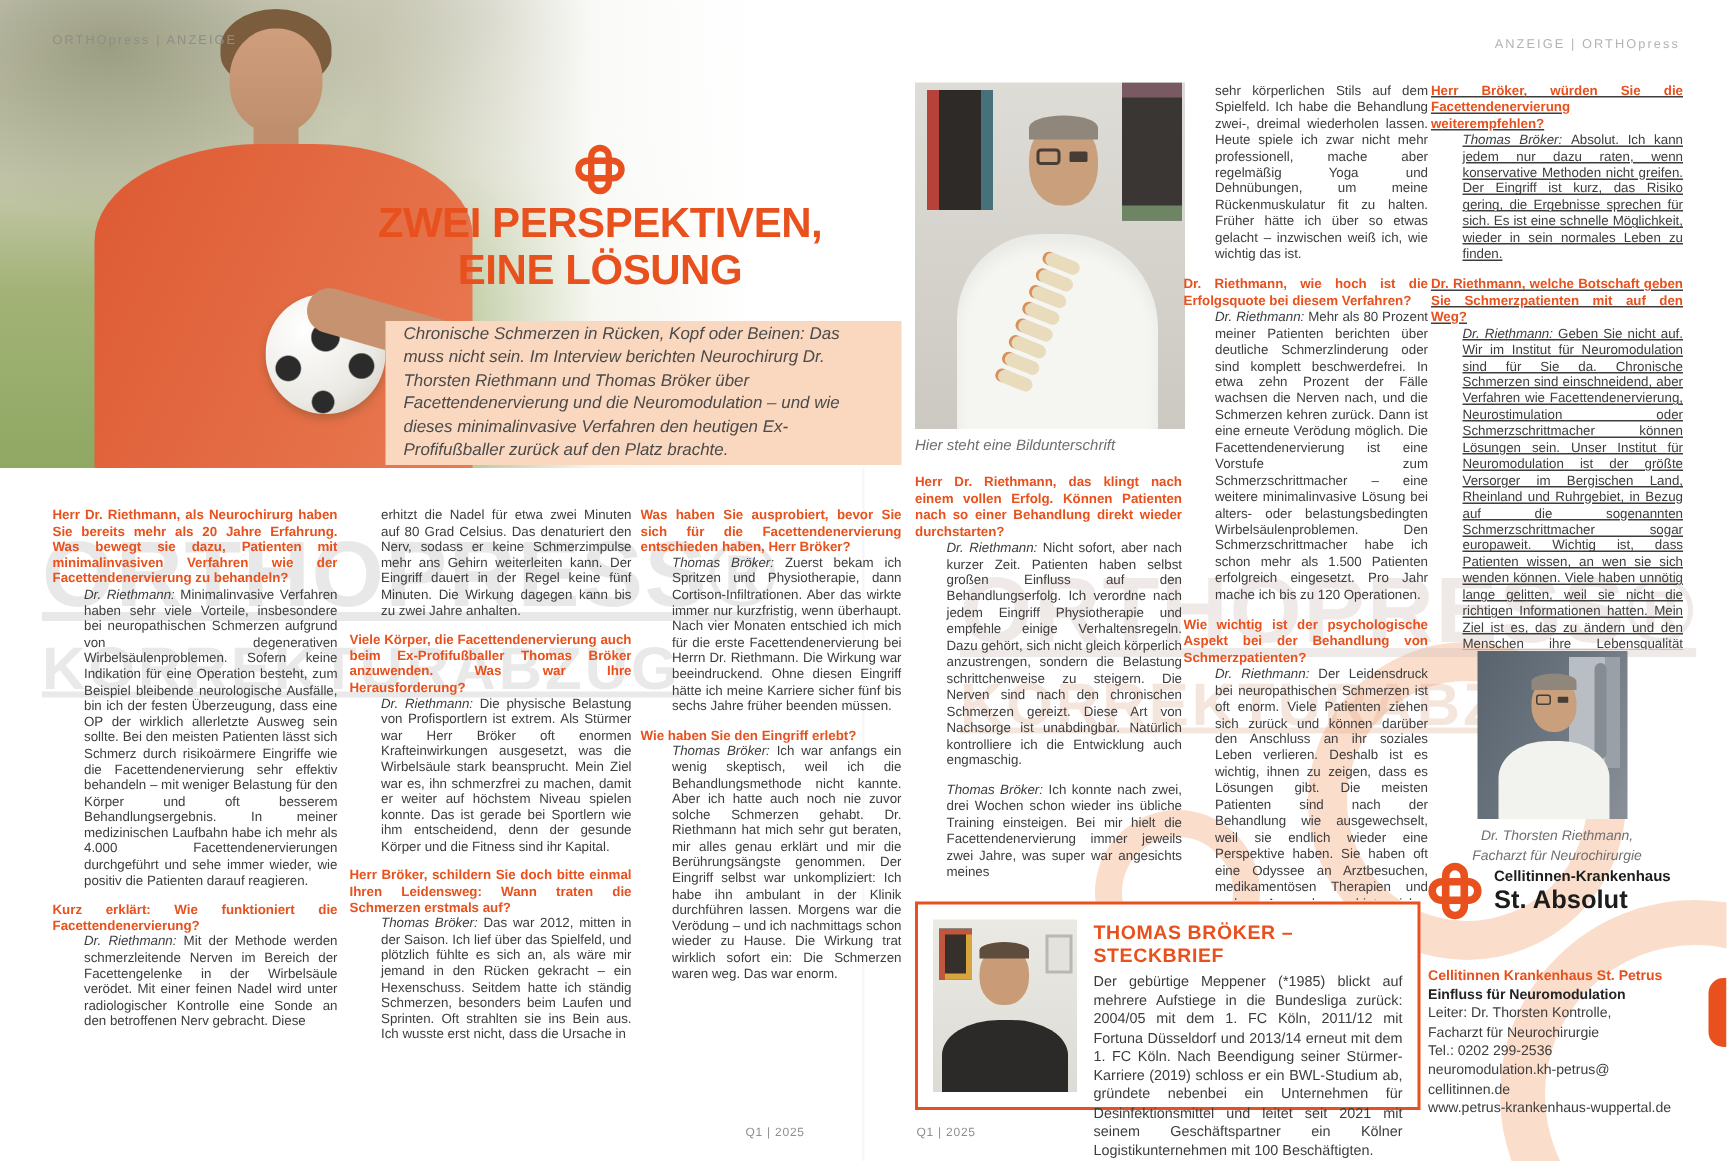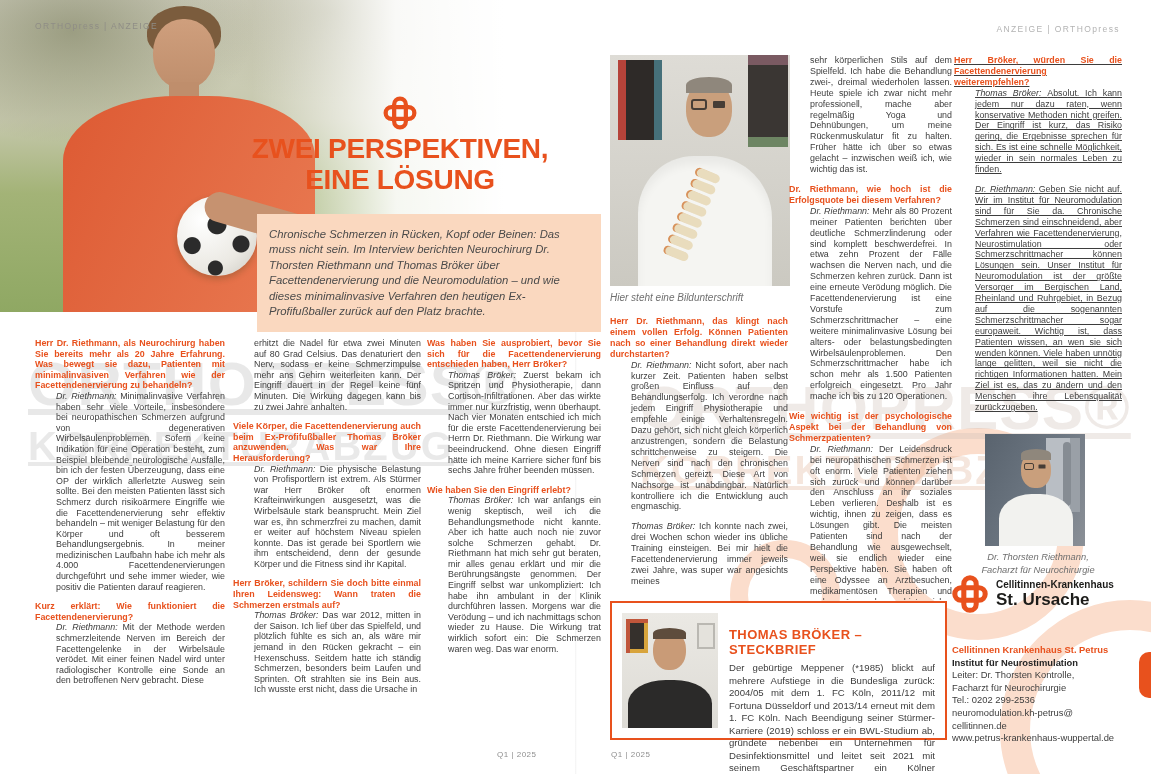--- a/index.html
+++ b/index.html
@@ -62,21 +62,21 @@
       radial-gradient(circle 9px at 80% 60%,#2b2b2b 8px,transparent 9px),
       radial-gradient(circle 8px at 48% 90%,#2b2b2b 7px,transparent 8px),
       radial-gradient(circle at 32% 30%,#ffffff,#ebe9e3 62%,#cbc8c0 100%);
     box-shadow:0 3px 6px rgba(40,60,20,.25);}
 
   
   .brand-mark{position:absolute;left:381px;top:96px;width:38px;height:34px;z-index:3;}
   .headline{position:absolute;left:238px;top:133px;width:324px;z-index:3;text-align:center;
     color:var(--accent);font-weight:bold;font-size:28px;line-height:31px;letter-spacing:-.3px;}
   .intro{position:absolute;left:257px;top:214px;width:344px;min-height:96px;z-index:3;
-    background:var(--intro-bg);padding:13px 12px;font-style:italic;font-size:11.3px;
+    background:var(--intro-bg);padding:2px 12px;font-style:italic;font-size:11.3px;
     line-height:15.4px;color:#4a4a4a;text-align:left;}
 
   
   .col{position:absolute;z-index:2;font-size:8.9px;line-height:10.6px;text-align:justify;overflow:hidden;}
   .col p{margin:0;}
   .col p.q{color:var(--accent);font-weight:bold;margin-top:9px;}
   .col p.a{margin-top:0;margin-left:21px;}
   .col p.a + p.a{margin-top:9px;}
   .col p:first-child{margin-top:0;}
   .col em{font-style:italic;}
@@ -129,21 +129,21 @@
   .steckbrief{position:absolute;left:610px;top:601px;width:337px;height:139px;z-index:2;
     background:#fff;border:2px solid var(--accent);padding:10px;display:flex;gap:11px;}
   .sb-photo{width:96px;height:115px;flex:0 0 auto;position:relative;overflow:hidden;
     background:linear-gradient(180deg,#ebe9e4 0%,#dddbd5 100%);}
   .sb-frame{position:absolute;left:4px;top:6px;width:22px;height:34px;background:#35302c;
     box-shadow:inset 4px 4px 0 #c0563b, inset -4px -4px 0 #d8a43c;}
   .sb-frame2{position:absolute;right:3px;top:10px;width:18px;height:26px;background:#e4e2dc;border:2px solid #bab8b2;}
   .sb-sweater{position:absolute;left:6px;bottom:-4px;width:84px;height:52px;background:#2b2a29;border-radius:45% 45% 0 0;}
   .sb-head{position:absolute;left:31px;top:18px;width:33px;height:39px;background:#c99b77;border-radius:46%;}
   .sb-hair{position:absolute;left:31px;top:15px;width:33px;height:11px;background:#5e4c3c;border-radius:50% 50% 0 0;}
-  .sb-title{color:var(--accent);font-weight:bold;font-size:13px;letter-spacing:.4px;margin:14px 0 5px;}
+  .sb-title{color:var(--accent);font-weight:bold;font-size:13px;letter-spacing:.4px;margin:1px 0 5px;}
   .sb-text{font-size:9.6px;line-height:12.5px;text-align:justify;color:var(--body);}
 
   .clover{display:block;}
 </style>
 </head>
 <body data-name="magazine-spread">
 
 <div class="ring" id="ring1" data-name="peach-ring-decoration"></div>
 <div class="ring" id="ring2" data-name="peach-ring-decoration"></div>
 <div class="ring" id="ring3" data-name="peach-ring-decoration"></div>
@@ -230,20 +230,21 @@
 <div class="col" id="r1" data-name="article-column">
     <p class="a" data-name="interview-answer">sehr körperlichen Stils auf dem Spielfeld. Ich habe die Behandlung zwei-, dreimal wiederholen lassen. Heute spiele ich zwar nicht mehr professionell, mache aber regelmäßig Yoga und Dehnübungen, um meine Rückenmuskulatur fit zu halten. Früher hätte ich über so etwas gelacht – inzwischen weiß ich, wie wichtig das ist.</p>
     <p class="q" data-name="interview-question">Dr. Riethmann, wie hoch ist die Erfolgsquote bei diesem Verfahren?</p>
     <p class="a" data-name="interview-answer"><em data-name="speaker-name">Dr. Riethmann: </em>Mehr als 80 Prozent meiner Patienten berichten über deutliche Schmerzlinderung oder sind komplett beschwerdefrei. In etwa zehn Prozent der Fälle wachsen die Nerven nach, und die Schmerzen kehren zurück. Dann ist eine erneute Verödung möglich. Die Facettendenervierung ist eine Vorstufe zum Schmerzschrittmacher – eine weitere minimalinvasive Lösung bei alters- oder belastungsbedingten Wirbelsäulenproblemen. Den Schmerzschrittmacher habe ich schon mehr als 1.500 Patienten erfolgreich eingesetzt. Pro Jahr mache ich bis zu 120 Operationen.</p>
     <p class="q" data-name="interview-question">Wie wichtig ist der psychologische Aspekt bei der Behandlung von Schmerzpatienten?</p>
     <p class="a" data-name="interview-answer"><em data-name="speaker-name">Dr. Riethmann: </em>Der Leidensdruck bei neuropathischen Schmerzen ist oft enorm. Viele Patienten ziehen sich zurück und können darüber den Anschluss an ihr soziales Leben verlieren. Deshalb ist es wichtig, ihnen zu zeigen, dass es Lösungen gibt. Die meisten Patienten sind nach der Behandlung wie ausgewechselt, weil sie endlich wieder eine Perspektive haben. Sie haben oft eine Odyssee an Arztbesuchen, medikamentösen Therapien und anderen Anwendungen hinter sich.</p>
   </div>
 <div class="col" id="r2" data-name="article-column">
     <p class="q" data-name="interview-question">Herr Bröker, würden Sie die Facettendenervierung weiterempfehlen?</p>
     <p class="a" data-name="interview-answer"><em data-name="speaker-name">Thomas Bröker: </em>Absolut. Ich kann jedem nur dazu raten, wenn konservative Methoden nicht greifen. Der Eingriff ist kurz, das Risiko gering, die Ergebnisse sprechen für sich. Es ist eine schnelle Möglichkeit, wieder in sein normales Leben zu finden.</p>
+    <p class="q" data-name="interview-question">Dr. Riethmann, welche Botschaft geben Sie Schmerzpatienten mit auf den Weg?</p>
     <p class="a" data-name="interview-answer"><em data-name="speaker-name">Dr. Riethmann: </em>Geben Sie nicht auf. Wir im Institut für Neuromodulation sind für Sie da. Chronische Schmerzen sind einschneidend, aber Verfahren wie Facettendenervierung, Neurostimulation oder Schmerzschrittmacher können Lösungen sein. Unser Institut für Neuromodulation ist der größte Versorger im Bergischen Land, Rheinland und Ruhrgebiet, in Bezug auf die sogenannten Schmerzschrittmacher sogar europaweit. Wichtig ist, dass Patienten wissen, an wen sie sich wenden können. Viele haben unnötig lange gelitten, weil sie nicht die richtigen Informationen hatten. Mein Ziel ist es, das zu ändern und den Menschen ihre Lebensqualität zurückzugeben.</p>
   </div>
 
 <div class="photo-portrait" data-name="riethmann-portrait-photo">
   <div class="xray" data-name="xray-screen"></div>
   <div class="xspine" data-name="xray-spine"></div>
   <div class="p-coat" data-name="portrait-white-coat"></div>
   <div class="p-head" data-name="portrait-face"></div>
   <div class="p-hair" data-name="portrait-hair"></div>
   <div class="p-glasses" data-name="portrait-glasses"></div>
@@ -255,27 +256,27 @@
 
 <div class="hosp-logo" data-name="hospital-logo">
   <svg class="clover" width="36" height="44" viewBox="0 0 64 64" data-name="clover-logo-icon">
     <g fill="none" stroke="#e8511d" stroke-width="9">
       <rect x="21" y="3" width="22" height="58" rx="11"></rect>
       <rect x="5" y="21" width="54" height="22" rx="11"></rect>
     </g>
   </svg>
   <div>
     <div class="hosp-name1" data-name="hospital-name-line1">Cellitinnen-Krankenhaus</div>
-    <div class="hosp-name2" data-name="hospital-name-line2">St. Ursache</div>
+    <div class="hosp-name2" data-name="hospital-name-line2">St. Absolut</div>
   </div>
 </div>
 
 <div class="contact" data-name="contact-block">
   <div class="c-name" data-name="contact-hospital-name">Cellitinnen Krankenhaus St. Petrus</div>
-  <div class="c-inst" data-name="contact-institute">Institut für Neurostimulation</div>
+  <div class="c-inst" data-name="contact-institute">Einfluss für Neuromodulation</div>
   <div data-name="contact-line">Leiter: Dr. Thorsten Kontrolle,</div>
   <div data-name="contact-line">Facharzt für Neurochirurgie</div>
   <div data-name="contact-phone">Tel.: 0202 299-2536</div>
   <div data-name="contact-email-line1">neuromodulation.kh-petrus@</div>
   <div data-name="contact-email-line2">cellitinnen.de</div>
   <div data-name="contact-website">www.petrus-krankenhaus-wuppertal.de</div>
 </div>
 
 <div class="steckbrief" data-name="steckbrief-box">
   <div class="sb-photo" data-name="broeker-photo">

